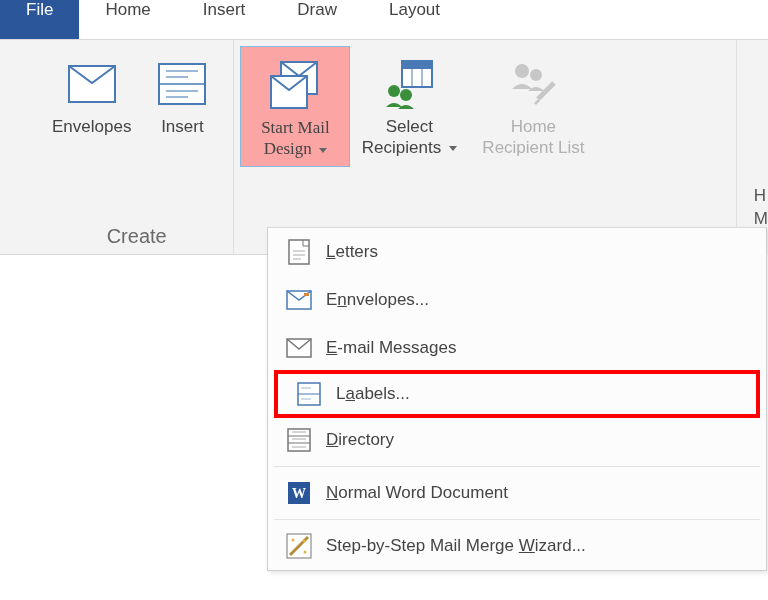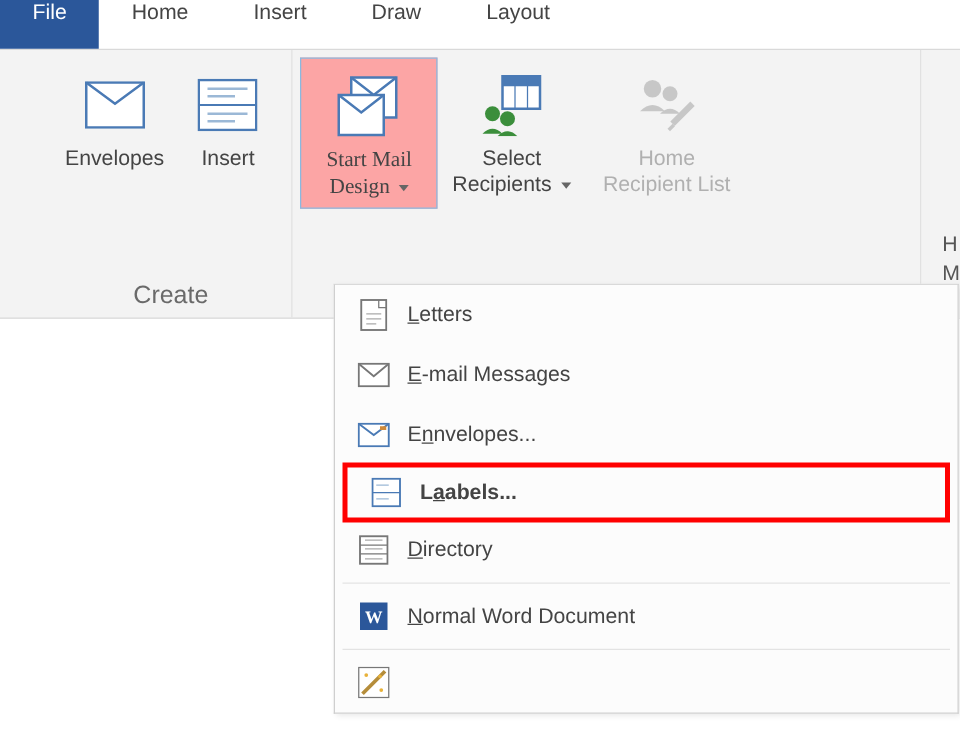--- a/index.html
+++ b/index.html
@@ -111,21 +111,20 @@
     align-items: center;
   }
   .mi-label { margin-left: 8px; }
   .sep {
     border-top: 1px solid #e3e3e3;
     margin: 2px 6px;
   }
   .highlight {
     border: 4px solid #ff0000;
     margin: -2px 6px;
-    font-weight: bold;
   }
   .u { text-decoration: underline; }
   .partial {
     position: absolute;
     right: 0;
     top: 40px;
     width: 32px;
     height: 215px;
     background: #f3f3f3;
     display: flex;
@@ -249,35 +248,35 @@
           <line x1="5" y1="12" x2="17" y2="12" stroke="#aaa"></line>
           <line x1="5" y1="16" x2="17" y2="16" stroke="#aaa"></line>
           <line x1="5" y1="20" x2="13" y2="20" stroke="#aaa"></line>
         </svg>
     </span>
     <span class="mi-label"><span class="u">L</span><span>etters</span></span>
   </div>
   <div class="menu-item">
     <span class="mi-icon">
       <svg width="26" height="20">
-          <rect x="1" y="1" width="24" height="18" fill="#fff" stroke="#777" stroke-width="1.5"></rect>
-          <polyline points="1,1 13,11 25,1" fill="none" stroke="#777" stroke-width="1.5"></polyline>
-        </svg>
-    </span>
-    <span class="mi-label"><span class="u">E</span><span>-mail Messages</span></span>
-  </div>
-  <div class="menu-item">
-    <span class="mi-icon">
-      <svg width="26" height="20">
           <rect x="1" y="1" width="24" height="18" fill="#fff" stroke="#4a7ab5" stroke-width="1.5"></rect>
           <polyline points="1,1 13,10 25,1" fill="none" stroke="#4a7ab5" stroke-width="1.5"></polyline>
           <rect x="18" y="3" width="5" height="3" fill="#d08a3a"></rect>
         </svg>
     </span>
     <span class="mi-label">E<span class="u">n</span><span>nvelopes...</span></span>
+  </div>
+  <div class="menu-item">
+    <span class="mi-icon">
+      <svg width="26" height="20">
+          <rect x="1" y="1" width="24" height="18" fill="#fff" stroke="#777" stroke-width="1.5"></rect>
+          <polyline points="1,1 13,11 25,1" fill="none" stroke="#777" stroke-width="1.5"></polyline>
+        </svg>
+    </span>
+    <span class="mi-label"><span class="u">E</span><span>-mail Messages</span></span>
   </div>
   <div class="highlight">
     <div class="menu-item" style="height:40px;">
       <span class="mi-icon">
         <svg width="24" height="24">
             <rect x="1" y="1" width="22" height="22" fill="#fff" stroke="#4a7ab5" stroke-width="1.5"></rect>
             <line x1="1" y1="12" x2="23" y2="12" stroke="#4a7ab5"></line>
             <line x1="4" y1="6" x2="14" y2="6" stroke="#9bb8d6"></line>
             <line x1="4" y1="17" x2="14" y2="17" stroke="#9bb8d6"></line>
           </svg>
@@ -312,14 +311,15 @@
   <div class="menu-item">
     <span class="mi-icon">
       <svg width="26" height="26">
           <rect x="1" y="1" width="24" height="24" fill="#fff" stroke="#777"></rect>
           <line x1="4" y1="22" x2="22" y2="4" stroke="#b58d3a" stroke-width="3"></line>
           <circle cx="7" cy="7" r="1.5" fill="#e8b23a"></circle>
           <circle cx="19" cy="19" r="1.5" fill="#e8b23a"></circle>
           <circle cx="18" cy="8" r="1.5" fill="#e8b23a"></circle>
         </svg>
     </span>
+    <span class="mi-label"><span>Step-by-Step Mail Merge </span><span class="u">W</span><span>izard...</span></span>
   </div>
 </div>
 
 </body></html>

